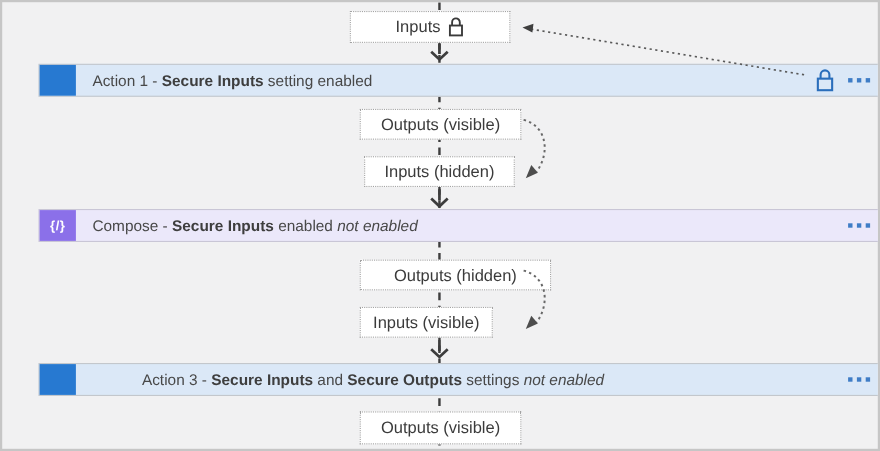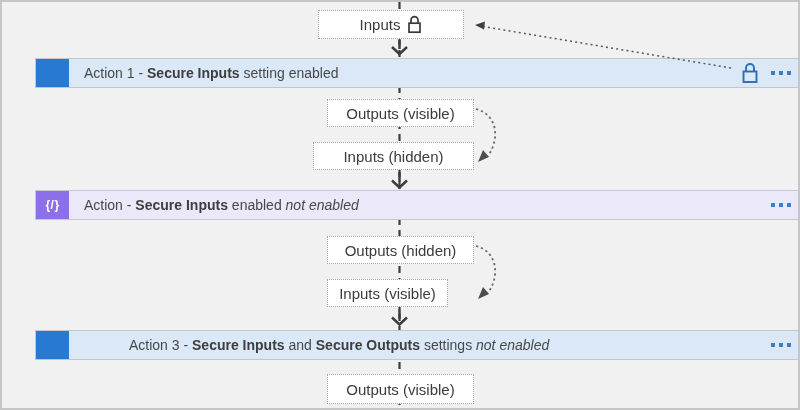--- a/index.html
+++ b/index.html
@@ -12,22 +12,22 @@
   .overlay{z-index:4;}
 
   
   .node{
     position:absolute;z-index:2;background:#ffffff;border:1px dotted #a3a3a3;
     display:flex;align-items:center;justify-content:center;gap:7px;
     font-size:15px;color:#3b3b3b;box-sizing:border-box;
   }
   .n-inputs-top{left:316px;top:8px;width:146px;height:29px;}
   .n-ov1{left:325px;top:97px;width:147px;height:28px;}
-  .n-ih {left:311px;top:140px;width:161px;height:28px;align-items:center;}
-  .n-oh {left:325px;top:234px;width:147px;height:28px;}
+  .n-ih {left:329px;top:140px;width:137px;height:28px;align-items:center;}
+  .n-oh {left:325px;top:234px;width:174px;height:28px;}
   .n-iv {left:325px;top:277px;width:121px;height:28px;}
   .n-ov2{left:325px;top:372px;width:147px;height:30px;}
 
   
   .bar{
     position:absolute;z-index:2;left:33px;width:769px;height:30px;box-sizing:border-box;
     border:1px solid #c3c7cc;display:flex;align-items:center;
   }
   .bar.blue{background:#dbe8f7;}
   .bar.purple{background:#ebe8fa;border-color:#c9c6d6;}
@@ -91,21 +91,21 @@
     <span>Outputs (visible)</span>
   </div>
   <div class="node n-ih">
     <span>Inputs (hidden)</span>
   </div>
 
   <div class="bar purple b-compose">
     <div class="tile purple">
         <span>{/}</span>
       </div>
-    <div class="bar-label"><span>Action - </span><b>Secure Inputs</b><span> enabled </span><i>not enabled</i></div>
+    <div class="bar-label"><span>Compose - </span><b>Secure Inputs</b><span> enabled </span><i>not enabled</i></div>
     <div class="bar-right">
       <span class="ellipsis">
           <span></span>
           <span></span>
           <span></span>
         </span>
     </div>
   </div>
 
   <div class="node n-oh">

